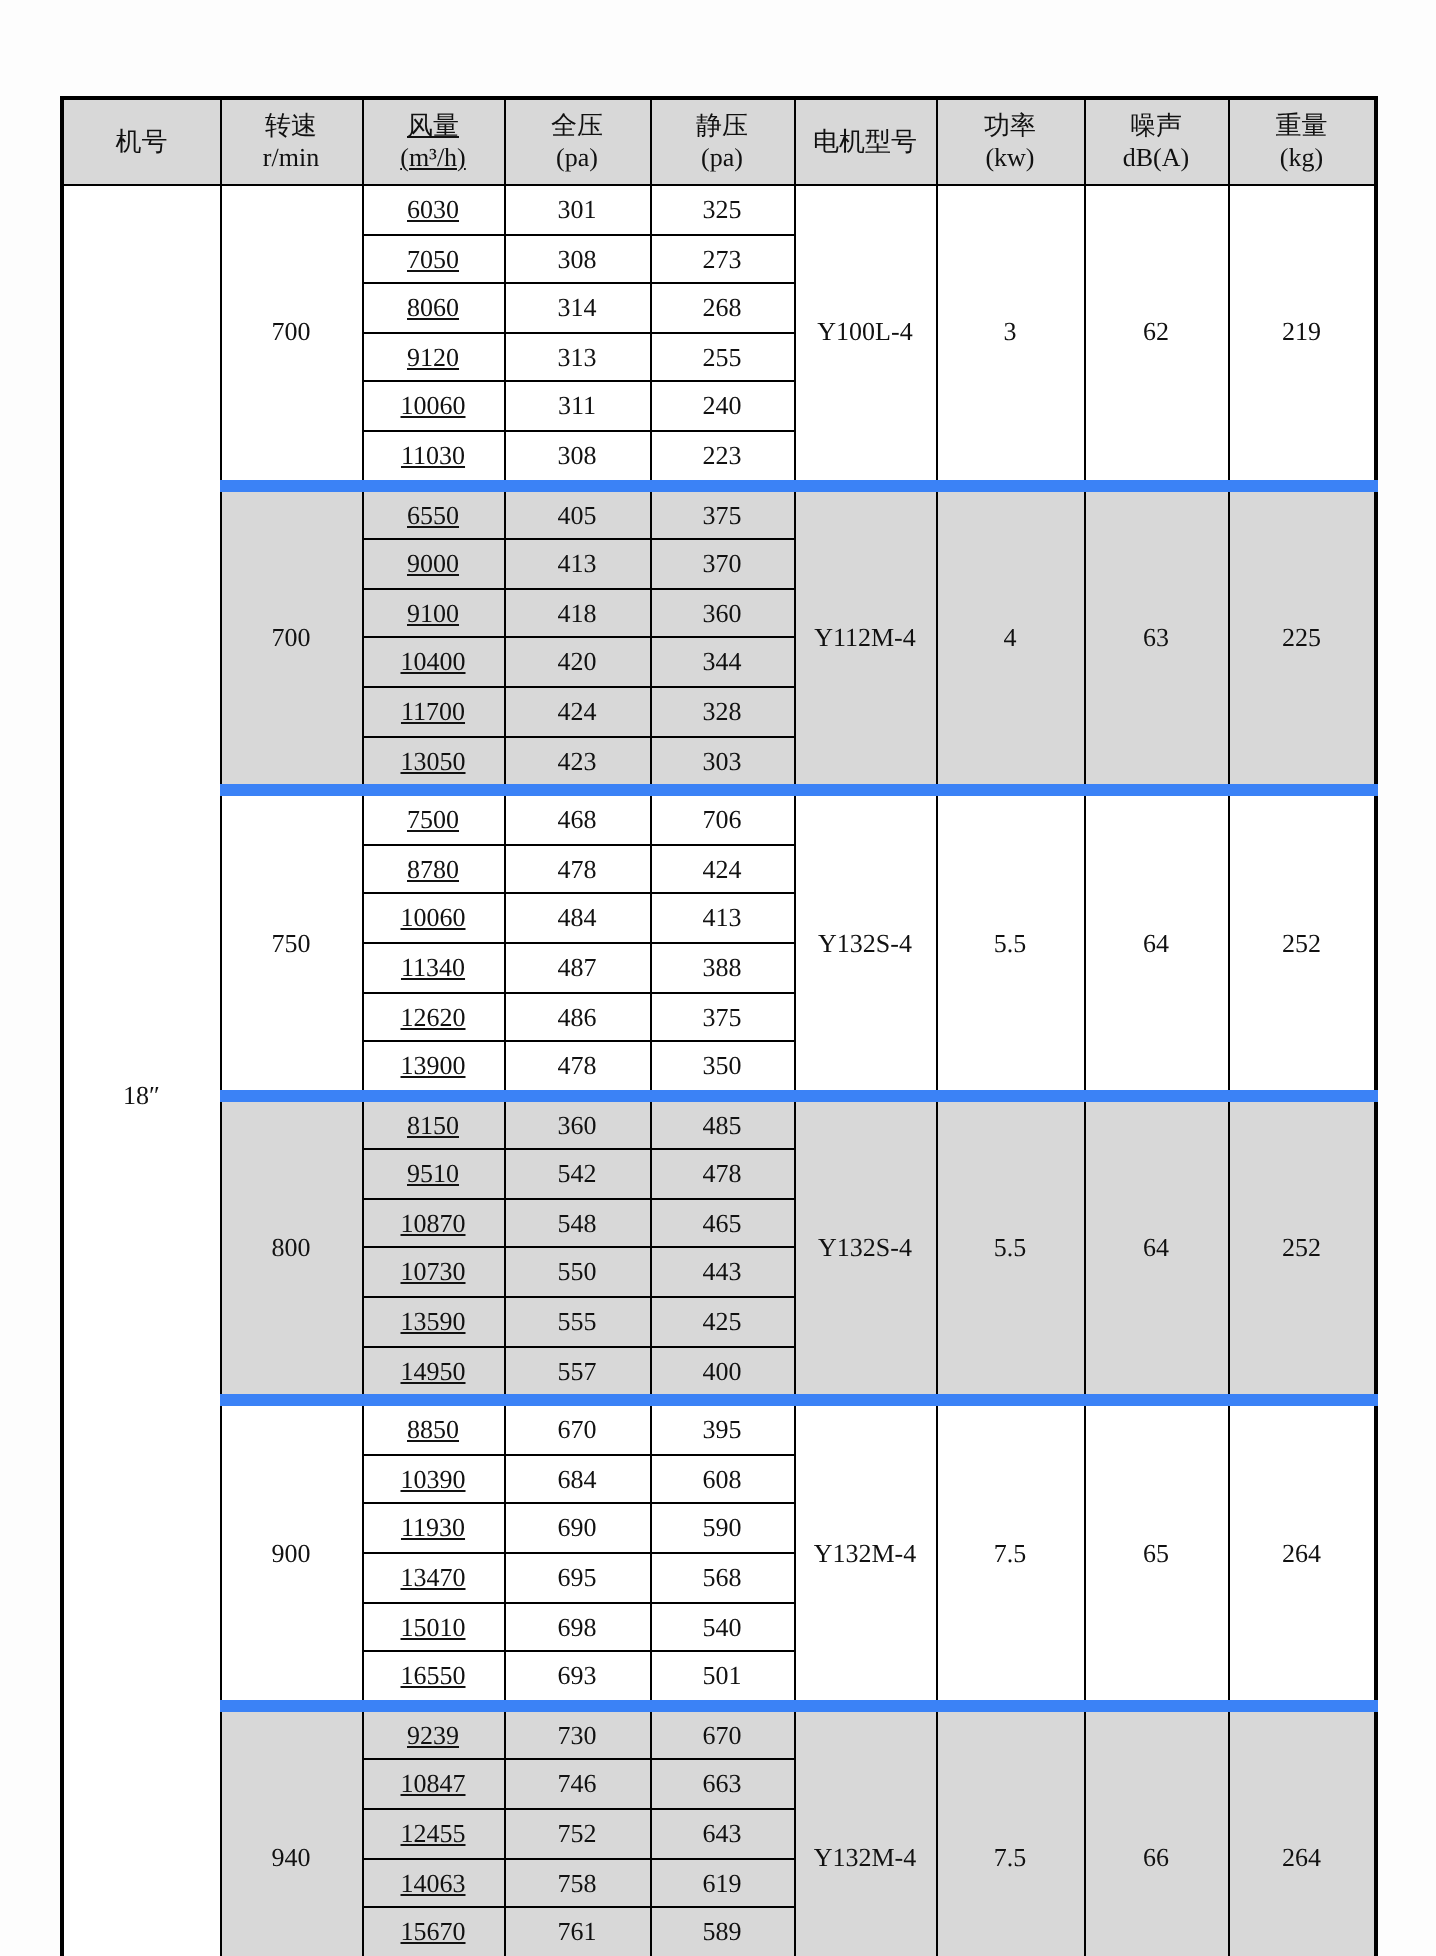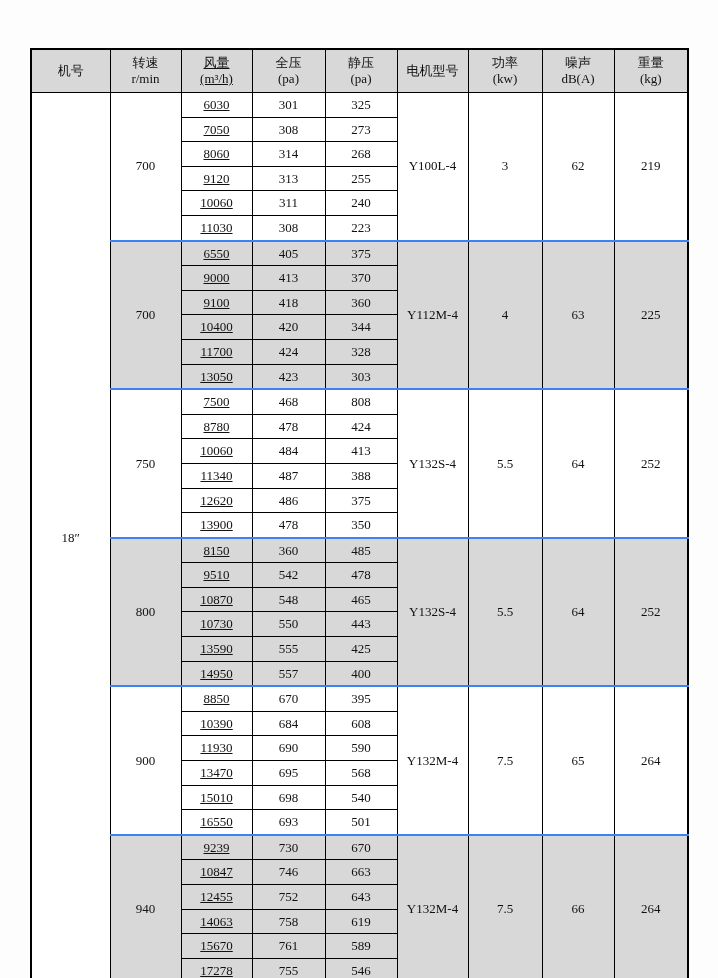--- a/index.html
+++ b/index.html
@@ -47,21 +47,21 @@
   }
   thead th {
     background: #d8d8d8;
     font-weight: normal;
     height: 42px;
     border-bottom: 2px solid #000000;
   }
   tbody td { height: 23.6px; background: #ffffff; }
   tbody td.shaded { background: #d8d8d8; }
   tbody td.machine { background: #ffffff; }
-  tbody td.gstart { border-top: 2px solid #3b82f6; }
+  tbody td.gstart { border-top: 6px solid #3b82f6; }
   
   td.blk-l, th.blk-l { border-left: 2px solid #000000; text-decoration: underline; }
   td.blk-r, th.blk-r { border-right: 2px solid #000000; }
 </style>
 </head>
 <body>
 
 <div class="page">
 
   <table class="spec">
@@ -183,21 +183,21 @@
         </tr>
         <tr>
           <td class="shaded blk-l">13050</td>
           <td class="shaded">423</td>
           <td class="shaded blk-r">303</td>
         </tr>
         <tr>
           <td class="gstart" rowspan="6">750</td>
           <td class="gstart blk-l">7500</td>
           <td class="gstart">468</td>
-          <td class="gstart blk-r">808</td>
+          <td class="gstart blk-r">706</td>
           <td class="gstart" rowspan="6">Y132S-4</td>
           <td class="gstart" rowspan="6">5.5</td>
           <td class="gstart" rowspan="6">64</td>
           <td class="gstart" rowspan="6">252</td>
         </tr>
         <tr>
           <td class="blk-l">8780</td>
           <td>478</td>
           <td class="blk-r">424</td>
         </tr>

